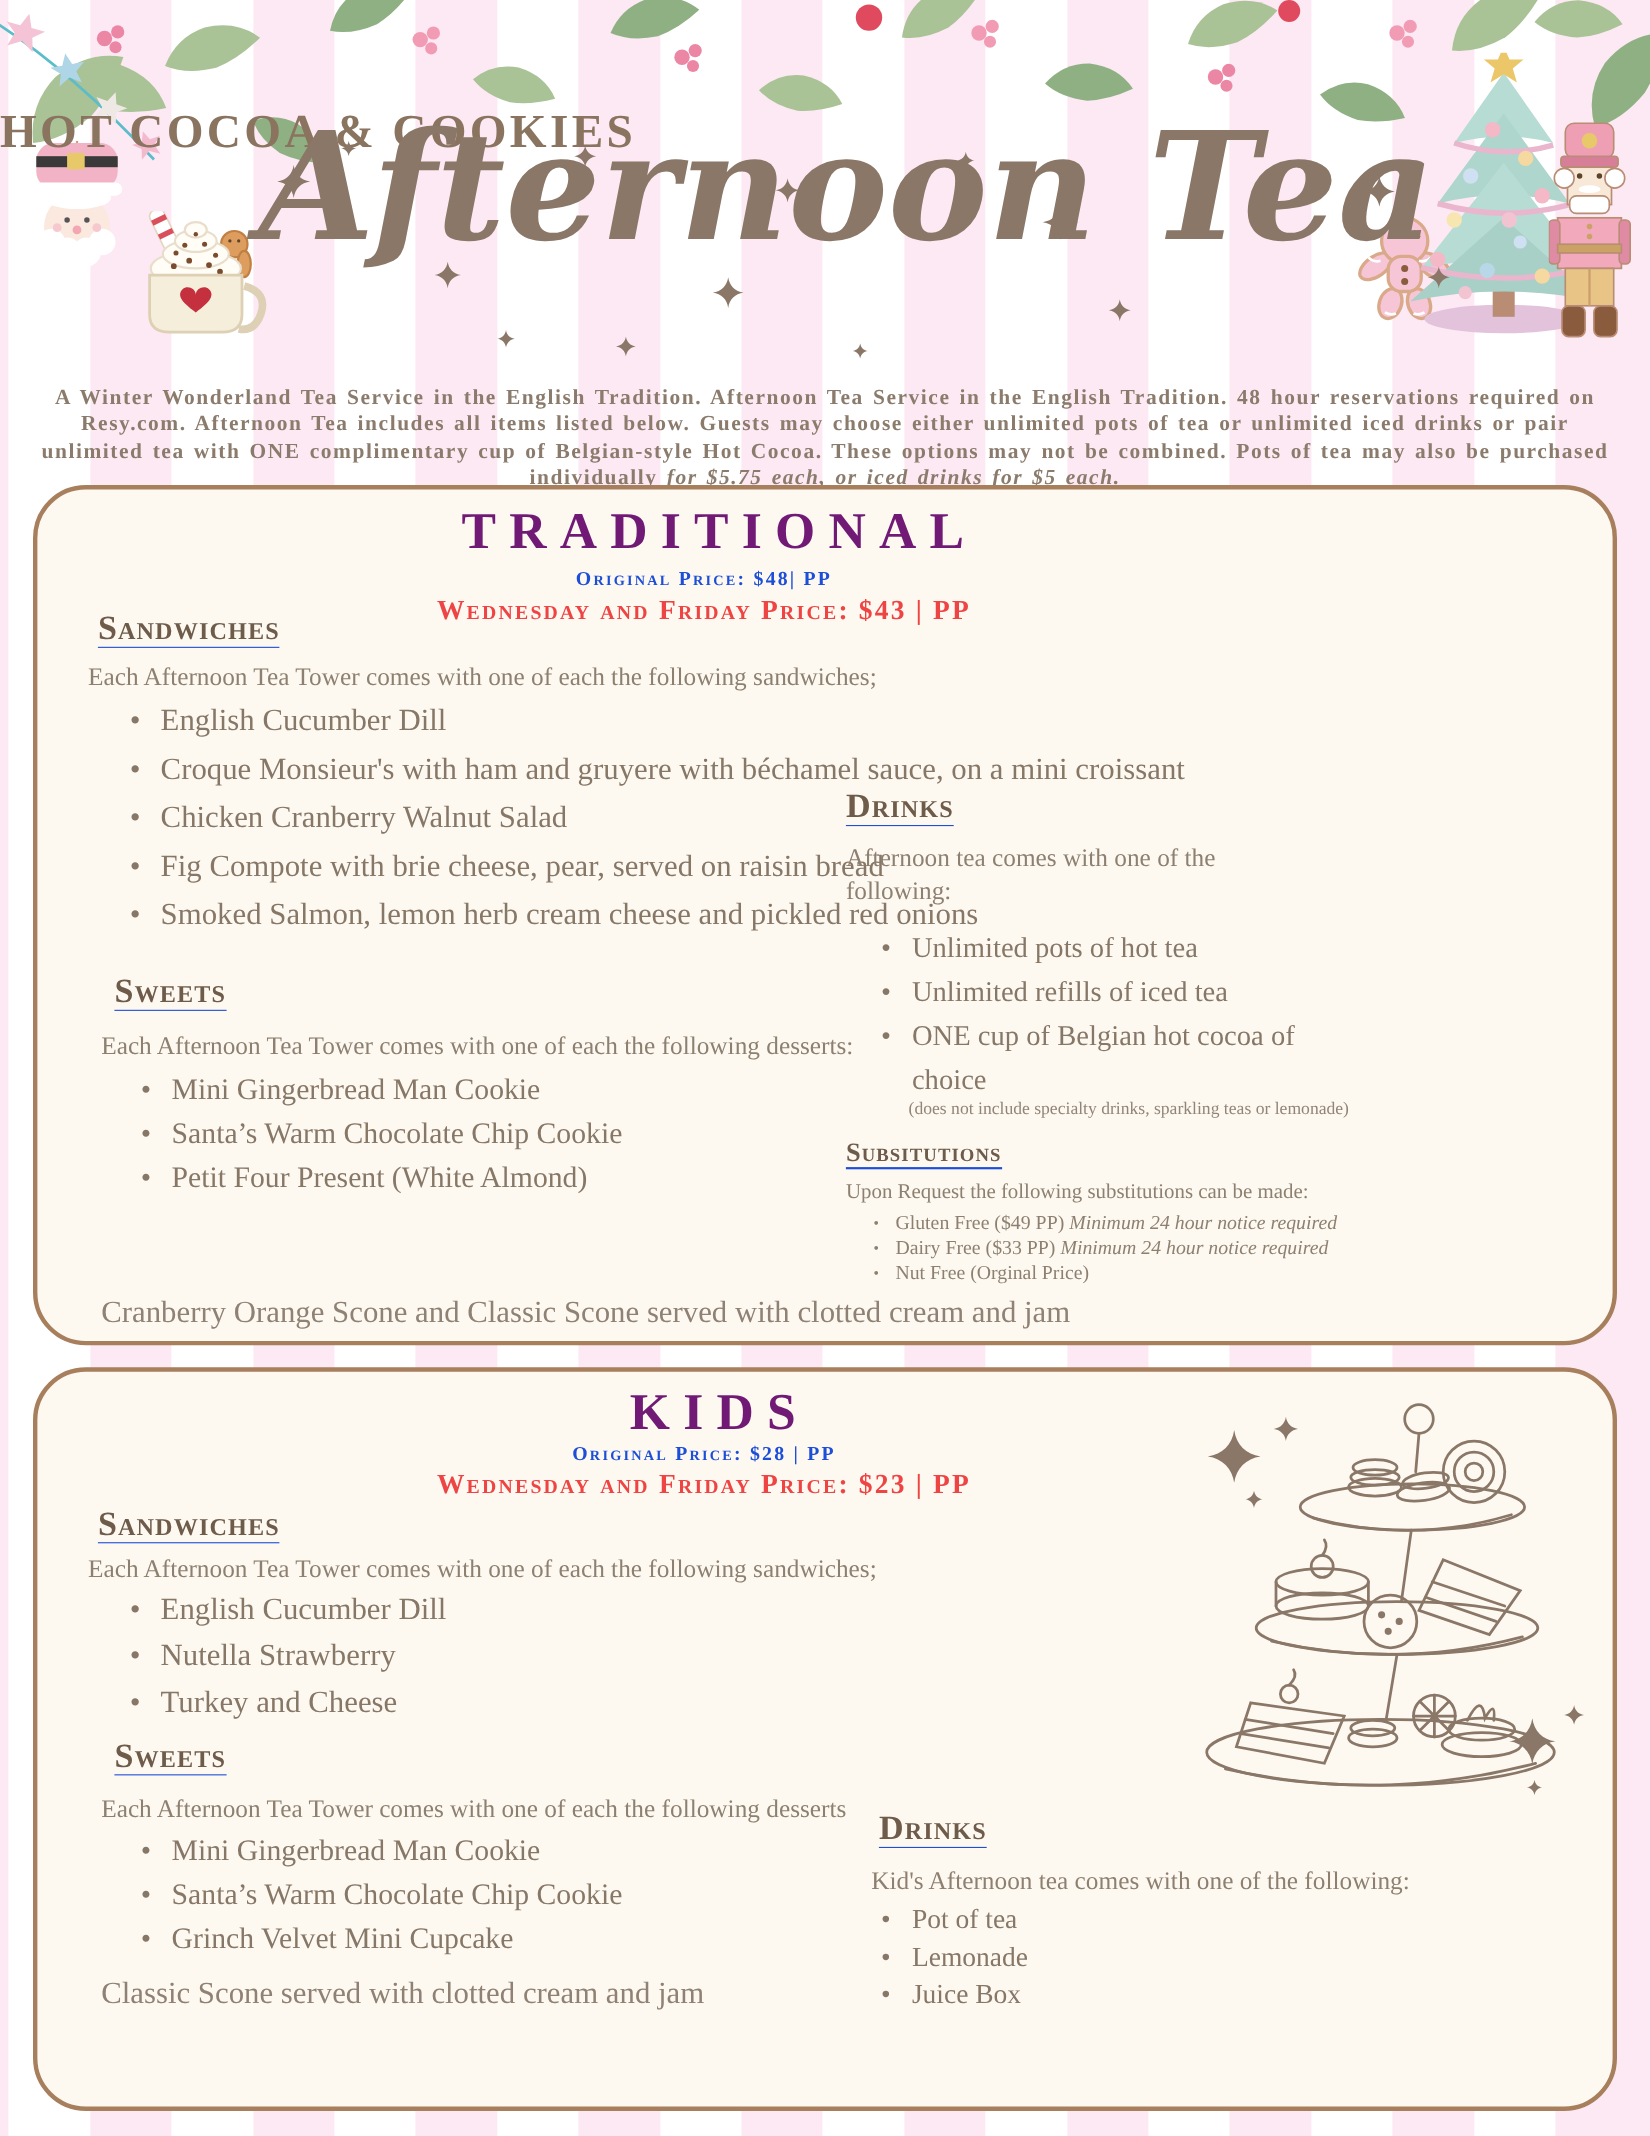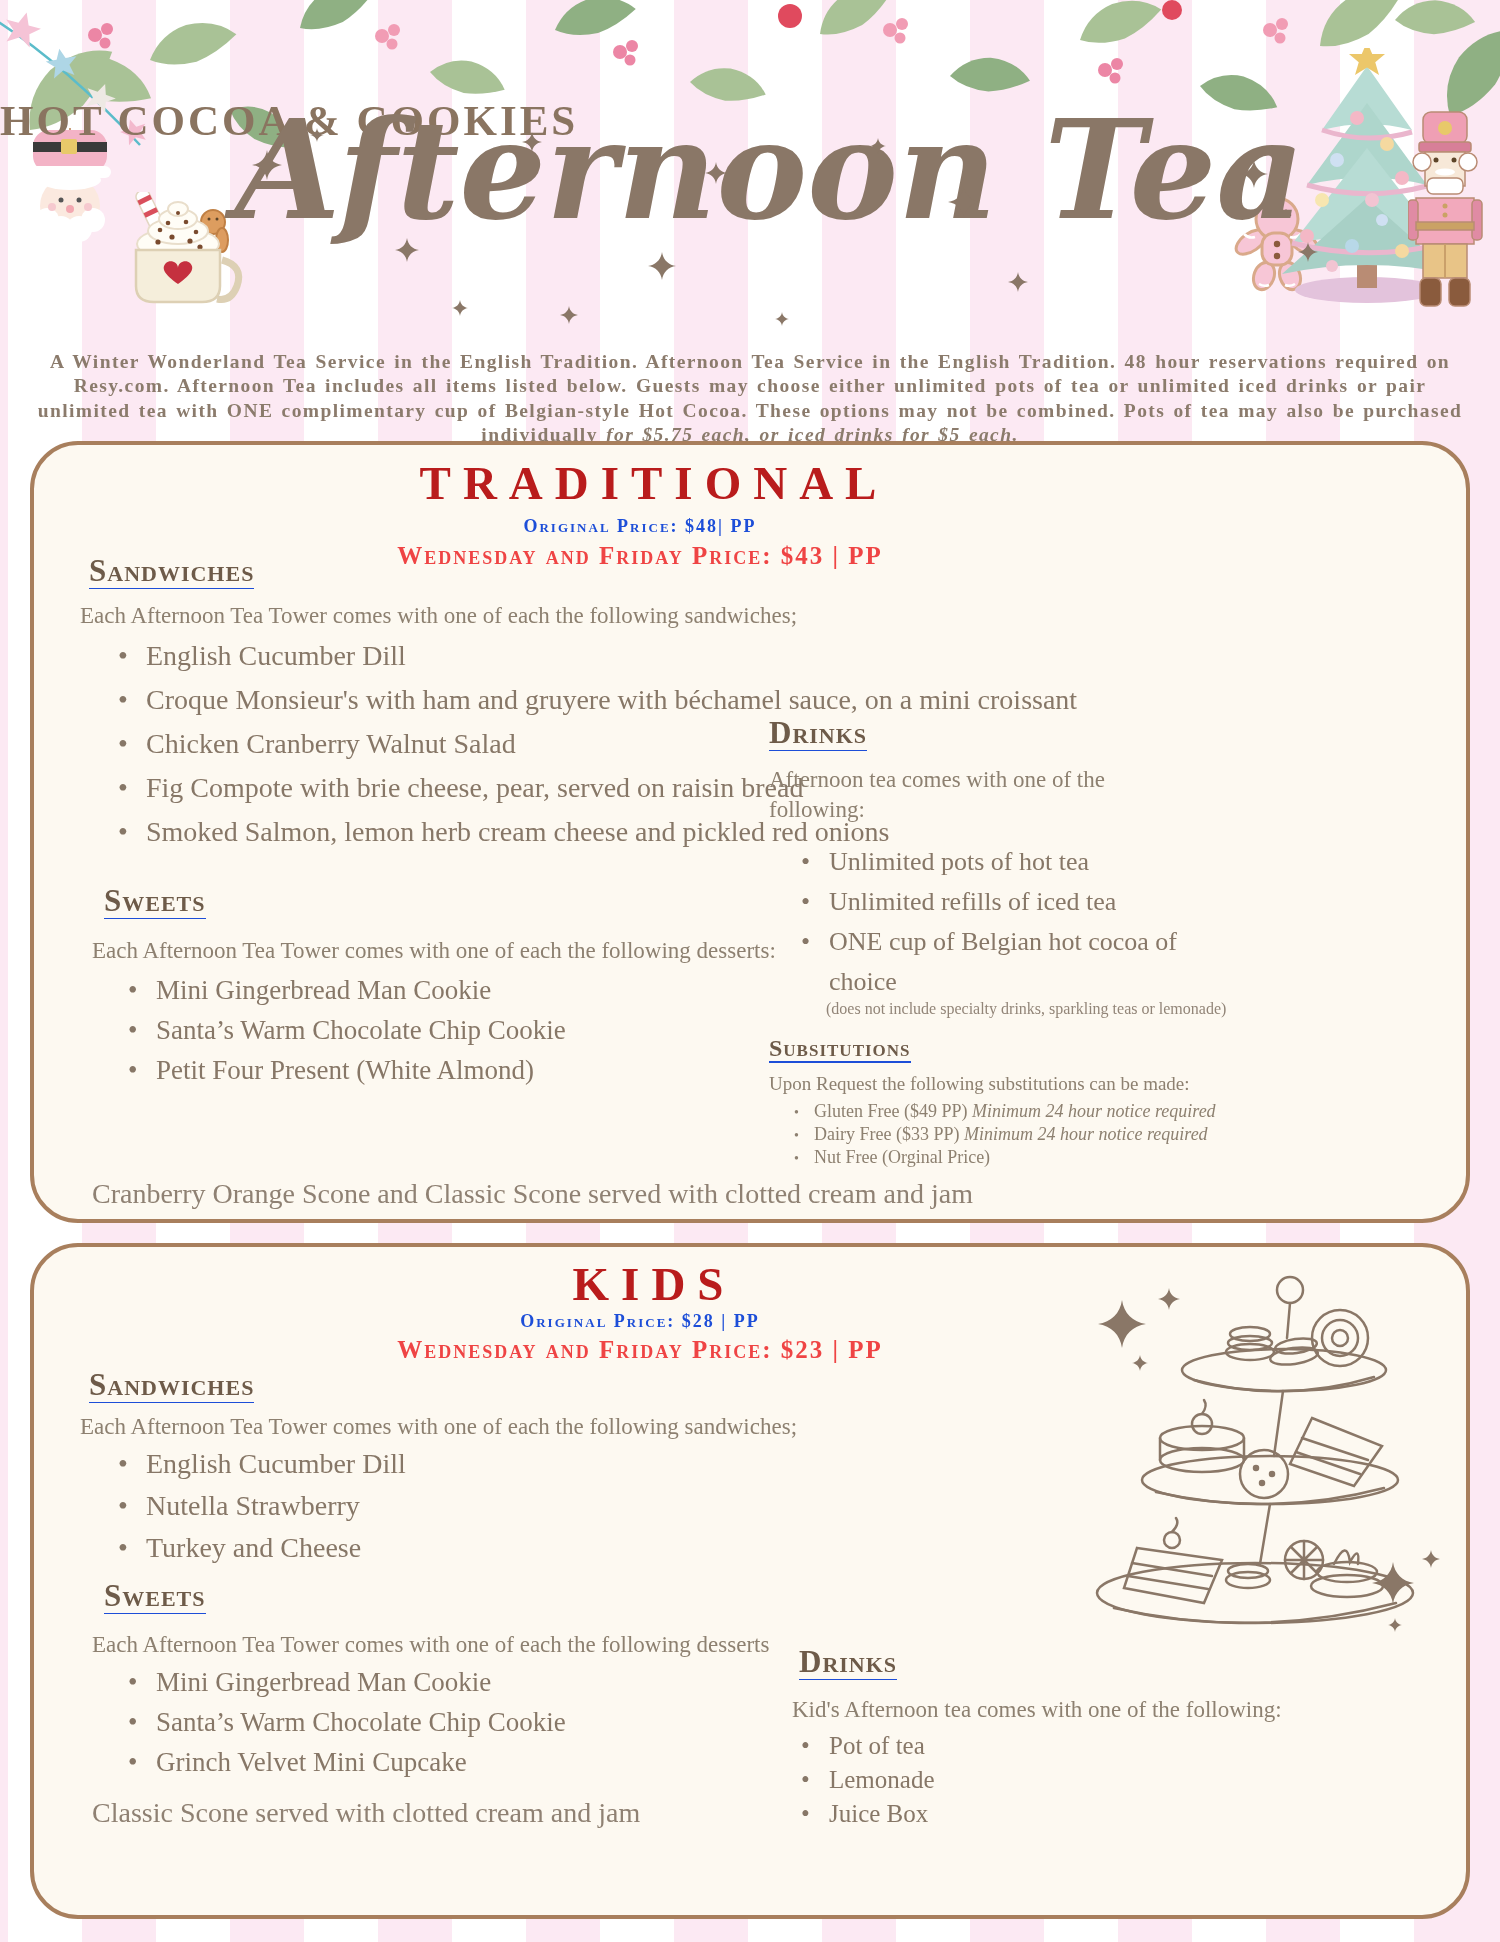--- a/index.html
+++ b/index.html
@@ -16,21 +16,21 @@
     font-size:136px;font-style:italic;font-weight:bold;color:#8a7767;
     font-family:"DejaVu Serif",serif;line-height:1.15;white-space:nowrap;}
   .intro{position:absolute;left:35px;top:330px;width:1430px;text-align:center;
     font-size:19.5px;line-height:24.5px;letter-spacing:1.4px;word-spacing:2px;
     font-weight:bold;color:#8b7b6c;}
   .it{font-style:italic;}
   
   .card{position:absolute;left:30px;width:1440px;background:#fdf9f1;
     border:4px solid #a87f5d;border-radius:48px;box-sizing:border-box;}
   .center-block{position:absolute;left:0;width:1212px;text-align:center;color:#7a6652;}
-  .card-title{font-size:47px;font-weight:bold;letter-spacing:12px;color:#b91c1c;margin-left:28px;}
+  .card-title{font-size:47px;font-weight:bold;letter-spacing:12px;color:#701a75;margin-left:28px;}
   .orig{font-size:18px;letter-spacing:2px;font-variant:small-caps;font-weight:bold;color:#1d4ed8;}
   .special{font-size:25px;letter-spacing:2px;font-variant:small-caps;font-weight:bold;color:#ef4444;}
   .sec-h{position:absolute;font-weight:bold;font-variant:small-caps;color:#6e5b49;
     font-size:31px;letter-spacing:1px;line-height:1.05;border-bottom:1px solid #1d4ed8;}
   .sec-h.small{font-size:24px;border-bottom-width:2.5px;}
   .sec-intro{position:absolute;font-size:23px;color:#8d8070;white-space:nowrap;}
   .menu-list{position:absolute;list-style:none;margin:0;padding:0;color:#877767;}
   .menu-list li{position:relative;padding-left:30px;}
   .menu-list li::before{content:"\2022";position:absolute;left:2px;top:0;}
   .big-list{font-size:28px;line-height:44px;}

